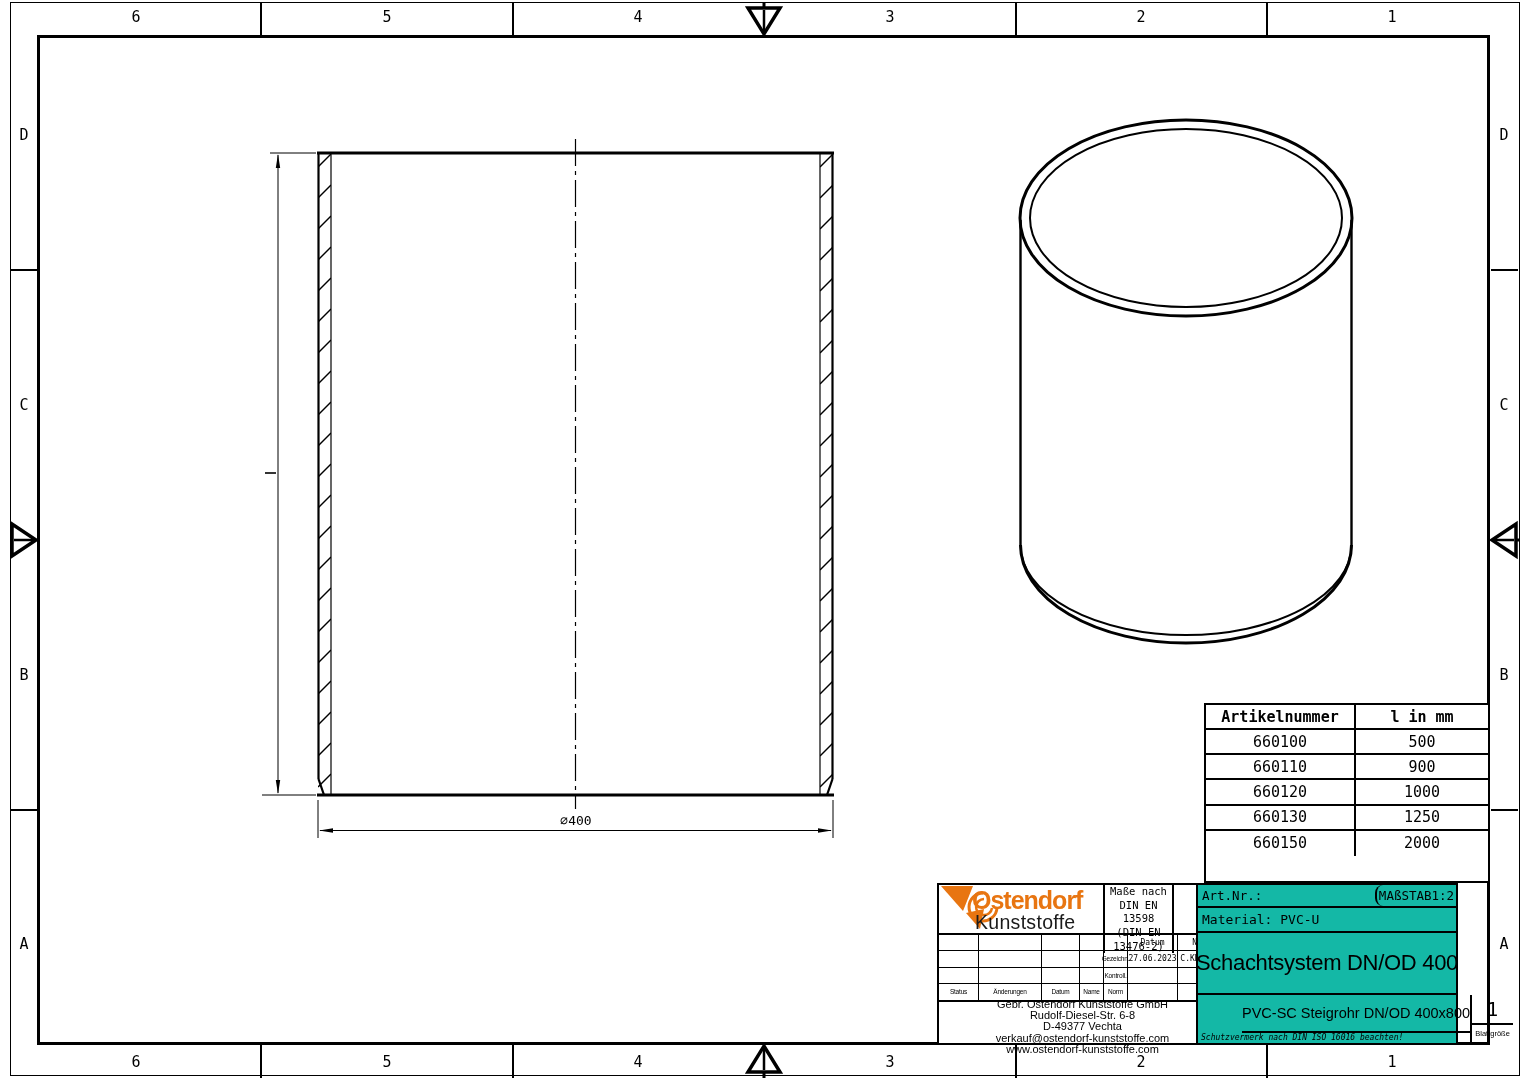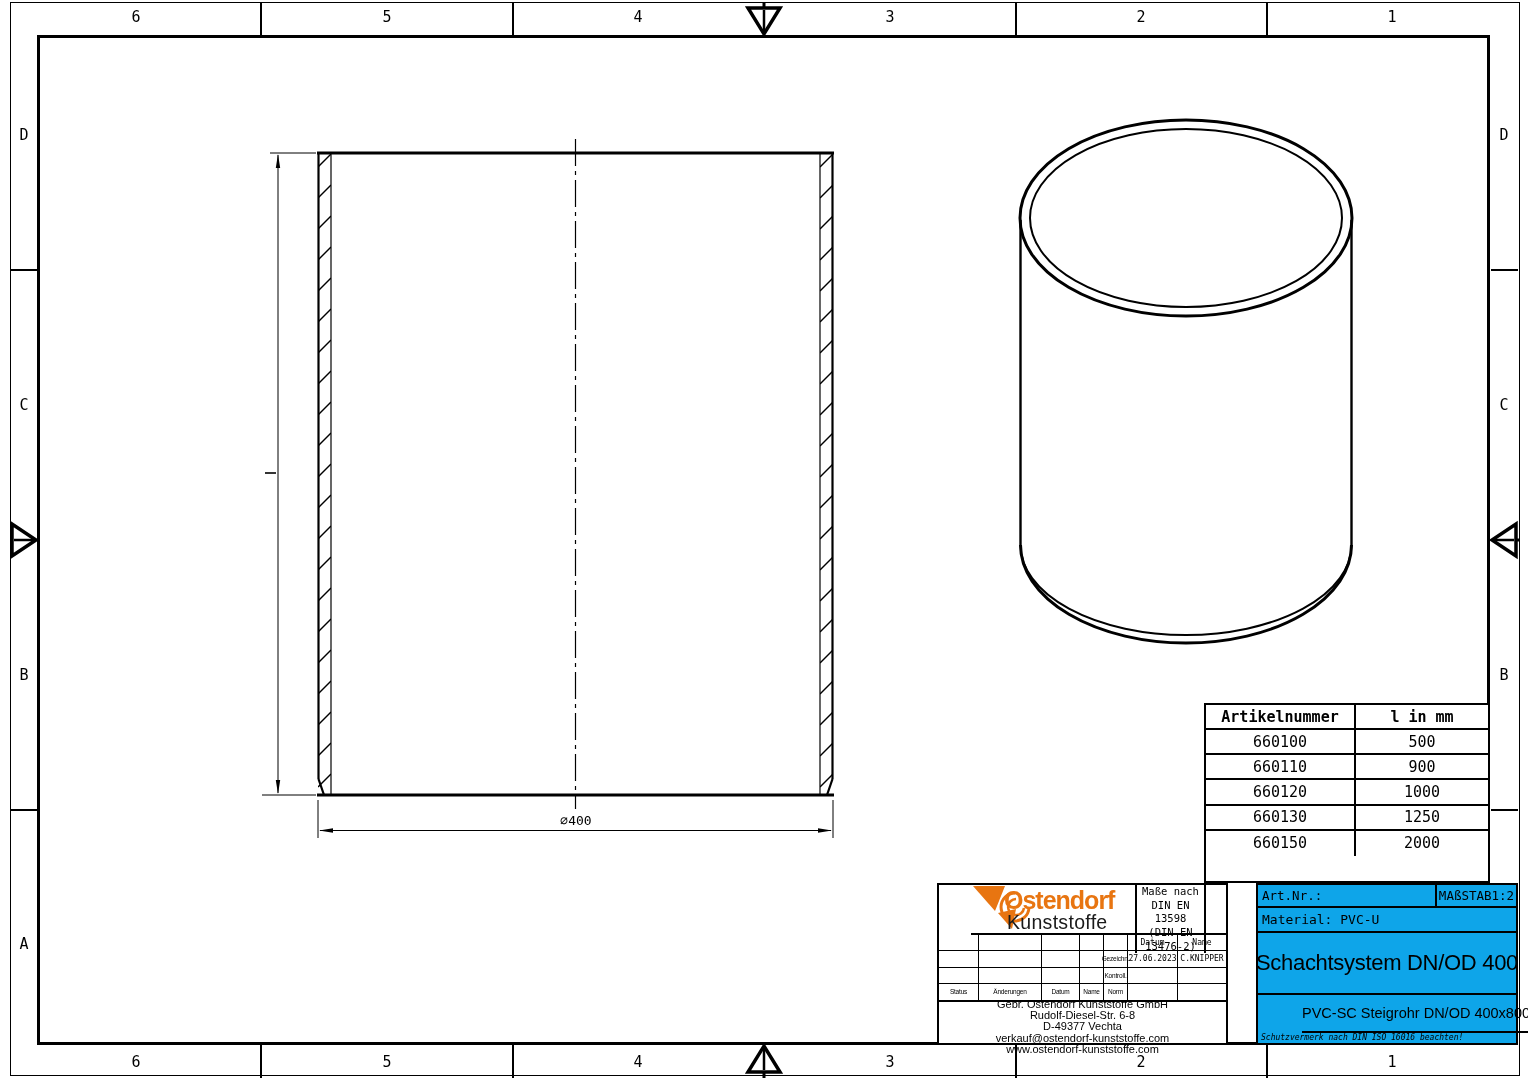--- a/index.html
+++ b/index.html
@@ -16,43 +16,43 @@
   
   .parts-table{left:1204px;top:703px;width:286px;height:180px;border:2.5px solid #000;box-sizing:border-box;
                display:grid;grid-template-rows:repeat(7,1fr);background:#fff;}
   .pt-row{display:grid;grid-template-columns:150px 1fr;border-bottom:2px solid #000;}
   .pt-row:last-child{border-bottom:none;}
   .pt-cell{display:flex;align-items:center;justify-content:center;font-size:15px;}
   .pt-cell:first-child{border-right:2px solid #000;}
   .pt-header .pt-cell{font-weight:bold;}
   
   .tb-left{left:937px;top:883px;width:291px;height:162px;border:2.5px solid #000;box-sizing:border-box;background:#fff;}
-  .tb-rowA{height:50px;display:grid;grid-template-columns:166px 69px 1fr;border-bottom:2.5px solid #000;box-sizing:border-box;margin-left:32px;}
+  .tb-rowA{height:50px;display:grid;grid-template-columns:166px 69px 1fr;border-bottom:2.5px solid #000;box-sizing:border-box;}
   .logo-cell{border-right:2.5px solid #000;position:relative;overflow:hidden;}
   .standards-cell{border-right:2.5px solid #000;display:flex;flex-direction:column;align-items:center;justify-content:center;
                   font-size:10.5px;line-height:1.3;text-align:center;}
   .tb-rowB{height:67px;display:grid;grid-template-columns:40px 63px 38px 24px 24px 50px 1fr;
            grid-template-rows:repeat(4,1fr);border-bottom:2.5px solid #000;box-sizing:border-box;}
   .rv{border-right:1.2px solid #000;border-bottom:1.2px solid #000;display:flex;align-items:center;justify-content:center;
       font-size:8px;overflow:visible;white-space:nowrap;}
   .rv.lc{border-right:none;}
   .rv.lr{border-bottom:none;}
   .rv.tiny{font-family:"Liberation Sans",sans-serif;font-size:6.5px;letter-spacing:-0.2px;}
   .tb-rowC{height:50px;display:flex;flex-direction:column;align-items:center;justify-content:center;
            font-family:"Liberation Sans",sans-serif;font-size:11px;line-height:11.3px;text-align:right;}
   
   .logo-orange{fill:#e87511;}
   .logo-orange-stroke{stroke:#e87511;fill:none;}
   .logo-word1{font-family:"Liberation Sans",sans-serif;font-weight:bold;font-size:25px;letter-spacing:-1px;}
   .logo-word2{font-family:"Liberation Sans",sans-serif;font-size:19.5px;fill:#1a1a1a;letter-spacing:0.3px;}
   
-  .tb-right{left:1256px;top:883px;width:262px;height:162px;border:2.5px solid #000;box-sizing:border-box;background:#0ea5e9;}
+  .tb-right{left:1196px;top:883px;width:262px;height:162px;border:2.5px solid #000;box-sizing:border-box;background:#14b8a6;}
   .tbr-r1{height:23px;display:grid;grid-template-columns:177px 1fr;border-bottom:2.5px solid #000;box-sizing:border-box;}
   .tbr-artnr{display:flex;align-items:center;padding-left:4px;font-size:12.5px;}
-  .tbr-scale{display:flex;align-items:center;justify-content:center;border-left:2.5px solid #000;font-size:12.5px;}
+  .tbr-scale{display:flex;align-items:center;justify-content:center;border-left:2.5px solid #000;font-size:12.5px;border-radius:8px;}
   .tbr-r2{height:25px;display:flex;align-items:center;padding-left:4px;font-size:13px;border-bottom:2.5px solid #000;box-sizing:border-box;}
   .tbr-r3{height:62px;display:flex;align-items:center;justify-content:center;border-bottom:2.5px solid #000;box-sizing:border-box;
           font-family:"Liberation Sans",sans-serif;font-size:22px;letter-spacing:-0.3px;white-space:nowrap;}
   .tbr-r4{height:46px;display:grid;grid-template-columns:1fr 43px;}
   .tbr-sub-wrap{display:flex;flex-direction:column;}
   .tbr-subtitle{height:38px;display:flex;align-items:center;justify-content:center;
                 font-family:"Liberation Sans",sans-serif;font-size:14.5px;white-space:nowrap;border-bottom:2px solid #000;box-sizing:border-box;margin-left:44px;}
   .tbr-note{flex:1;display:flex;align-items:center;padding-left:3px;font-size:8px;white-space:nowrap;font-style:italic;}
   .tbr-sheet{border-left:2.5px solid #000;display:flex;flex-direction:column;}
   .tbr-sheet-num{height:30px;display:flex;align-items:center;justify-content:center;font-size:19px;border-bottom:2px solid #000;box-sizing:border-box;}

